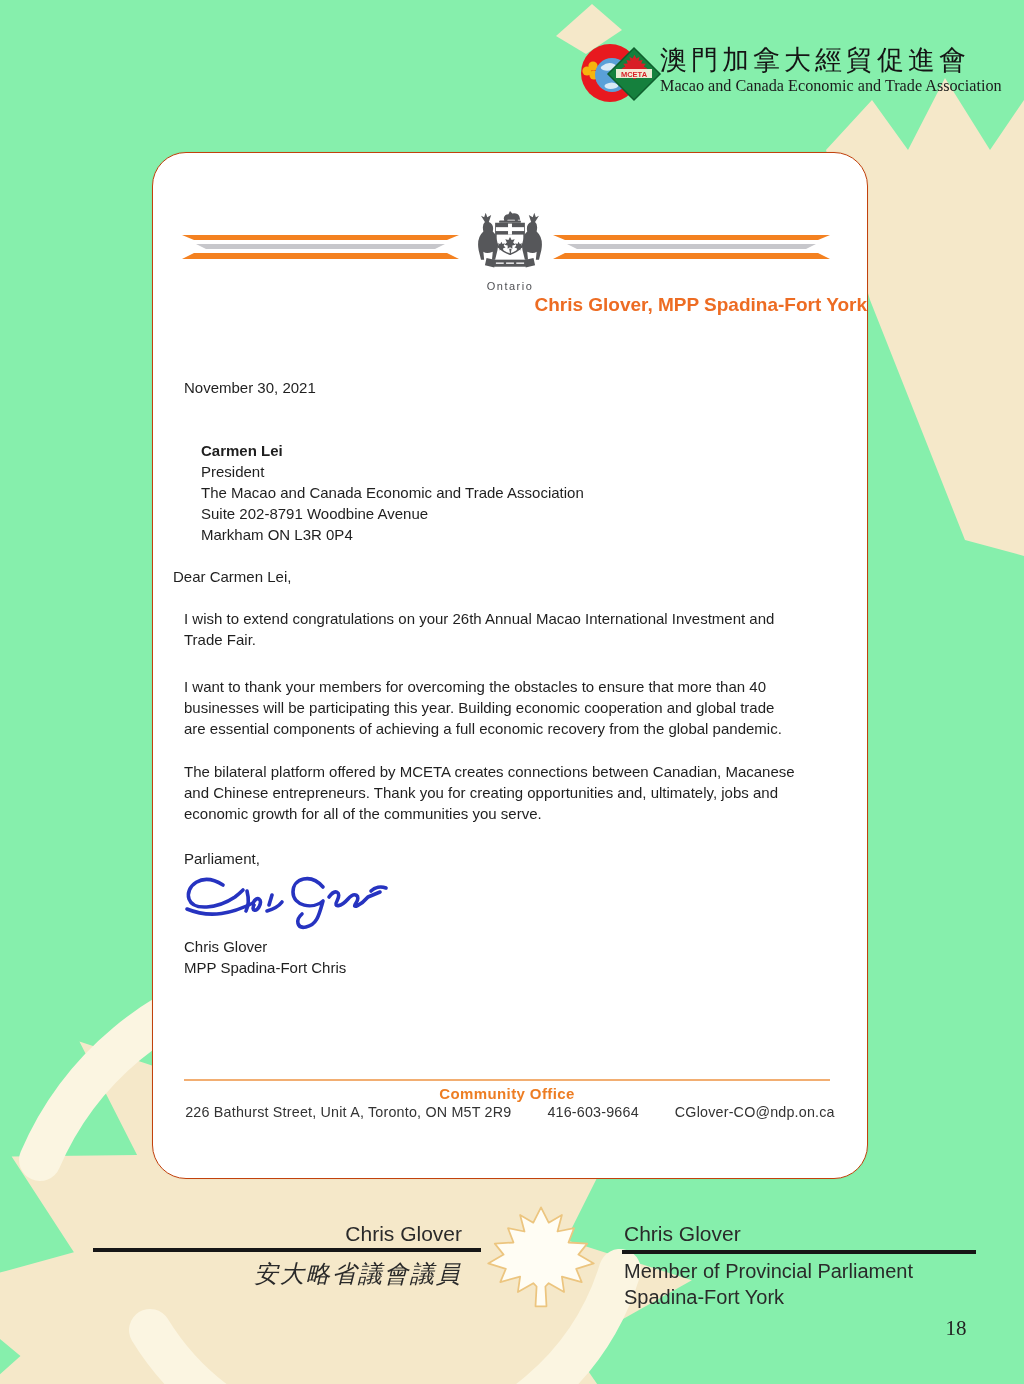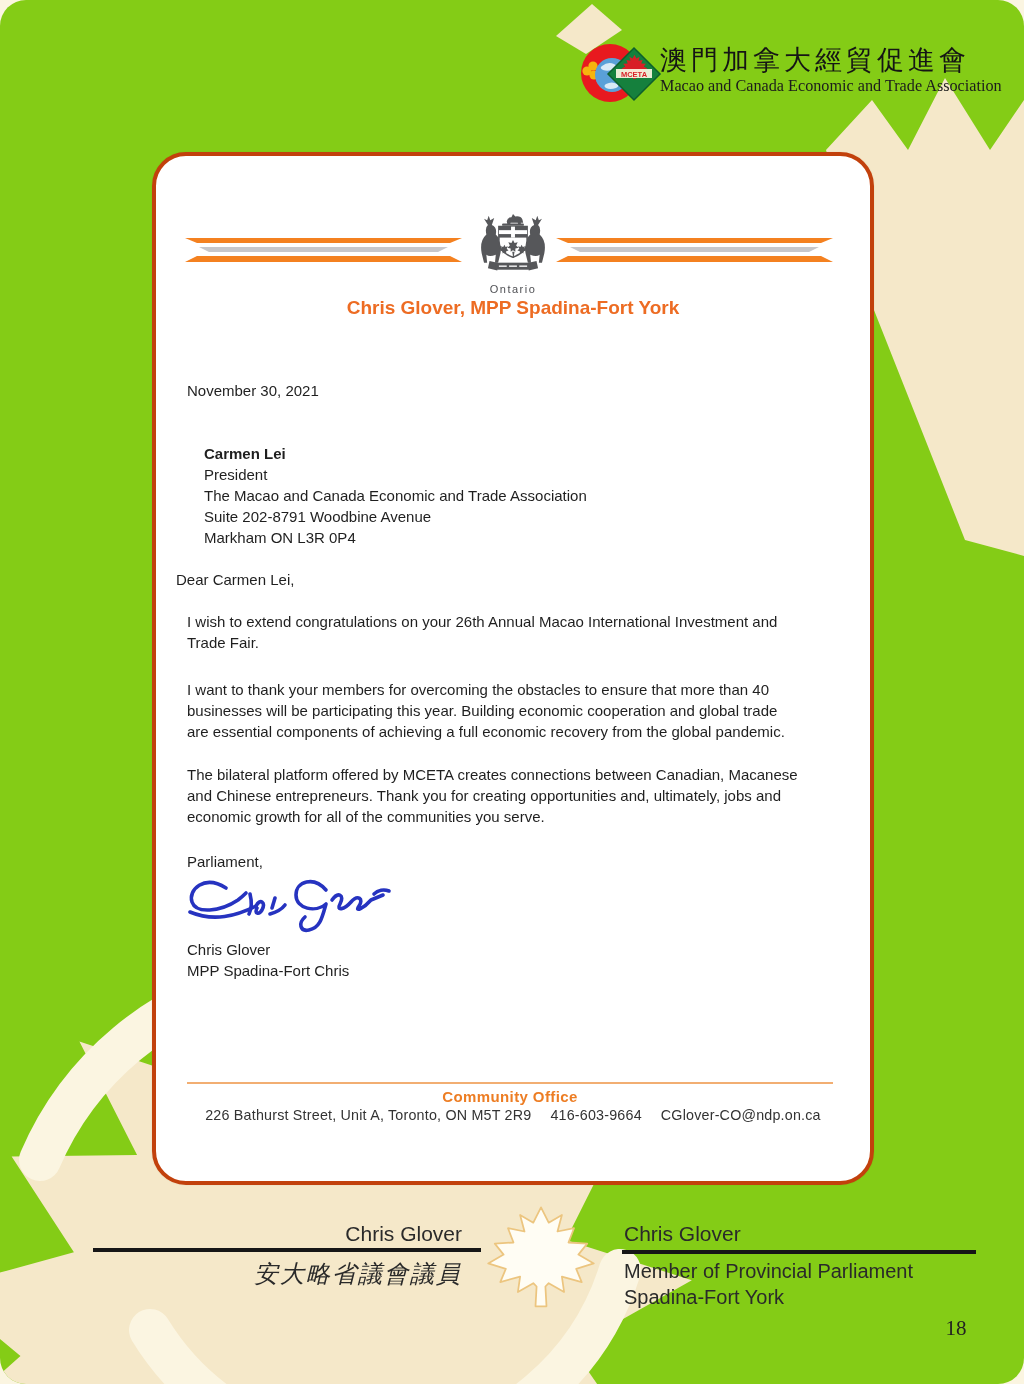--- a/index.html
+++ b/index.html
@@ -1,55 +1,55 @@
 <!DOCTYPE html>
 <html><head>
 <meta charset="utf-8">
 <style>
   html,body{margin:0;padding:0;}
   body{font-family:"Liberation Sans",sans-serif;background:#fbf5e1;}
-  #page{position:relative;width:1024px;height:1384px;background:#84cc16;overflow:hidden;border-radius:26px;}
+  #page{position:relative;width:1024px;height:1384px;background:#86efac;overflow:hidden;}
   #watermark{position:absolute;inset:0;z-index:0;}
   
   .assoc-logo{position:absolute;left:578px;top:36px;width:90px;height:74px;z-index:2;}
   .assoc-zh{position:absolute;left:660px;top:42px;width:330px;font-family:"Liberation Serif",serif;
             font-size:27px;letter-spacing:4px;color:#151515;white-space:nowrap;z-index:2;}
   .assoc-en{position:absolute;left:660px;top:77px;width:330px;font-family:"Liberation Serif",serif;
             font-size:16.2px;color:#1c1c1c;white-space:nowrap;z-index:2;text-align:center;}
   
   .card{position:absolute;left:152px;top:152px;width:714px;height:1025px;background:#ffffff;
-        border:4px solid #c2410c;border-radius:34px;z-index:1;box-shadow:0 0 0 1px rgba(0,0,0,0.02);}
+        border:1px solid #c2410c;border-radius:34px;z-index:1;box-shadow:0 0 0 1px rgba(0,0,0,0.02);}
   .rule-seg{position:absolute;height:24px;width:277px;}
   .rule-seg .bar-o1{position:absolute;top:0;left:0;right:0;height:5px;background:#f48120;
         clip-path:polygon(0 0,100% 0,calc(100% - 12px) 100%,12px 100%);}
   .rule-seg .bar-g{position:absolute;top:9px;left:0;right:0;height:5px;background:#c7c7cb;
         clip-path:polygon(14px 0,calc(100% - 14px) 0,calc(100% - 24px) 100%,24px 100%);}
   .rule-seg .bar-o2{position:absolute;top:18px;left:0;right:0;height:6px;background:#f48120;
         clip-path:polygon(12px 0,calc(100% - 12px) 0,100% 100%,0 100%);}
   .crest{position:absolute;left:310px;top:54px;width:94px;height:74px;}
   .crest-caption{position:absolute;left:310px;top:127px;width:94px;text-align:center;
         font-size:11px;letter-spacing:1.5px;color:#4f5054;}
-  .letterhead-title{position:absolute;left:0;top:141px;width:714px;text-align:center;
+  .letterhead-title{position:absolute;left:0;top:141px;width:714px;text-align:right;
         font-size:19px;font-weight:bold;color:#ed6c23;}
   .body-text{color:#1f1f1f;font-size:15px;line-height:21px;}
   .date{position:absolute;left:31px;top:224px;}
   .recipient{position:absolute;left:48px;top:287px;}
   .recipient .r-name{font-weight:bold;}
   .salutation{position:absolute;left:20px;top:413px;}
   .para{position:absolute;left:31px;width:665px;white-space:pre-line;}
   .p1{top:455px;} .p2{top:523px;} .p3{top:608px;}
   .closing{position:absolute;left:31px;top:695px;}
   .signature{position:absolute;left:26px;top:708px;width:220px;height:80px;}
   .signer-name{position:absolute;left:31px;top:783px;}
   .signer-title{position:absolute;left:31px;top:804px;}
   .foot-rule{position:absolute;left:31px;top:926px;width:646px;height:2px;background:#f2ae72;}
   .foot-heading{position:absolute;left:31px;top:932px;width:646px;text-align:center;
         font-size:15px;font-weight:bold;color:#ed7d23;letter-spacing:.4px;}
   .foot-line{position:absolute;left:0;top:951px;width:714px;display:flex;justify-content:center;
-        gap:19px;font-size:14.3px;color:#333;letter-spacing:.2px;}
+        gap:36px;font-size:14.3px;color:#333;letter-spacing:.2px;}
   
   .bb-name{position:absolute;font-size:21px;color:#2a2a2a;z-index:2;}
   .bb-name-left{left:200px;top:1222px;width:262px;text-align:right;}
   .bb-name-right{left:624px;top:1222px;}
   .bb-line{position:absolute;height:4px;background:#161616;z-index:2;}
   .bb-line-left{left:93px;top:1248px;width:388px;}
   .bb-line-right{left:622px;top:1250px;width:354px;}
   .bb-zh{position:absolute;left:200px;top:1258px;width:262px;text-align:right;font-size:24px;
         color:#2a2a2a;letter-spacing:2px;z-index:2;font-style:italic;}
   .bb-title{position:absolute;left:624px;font-size:20px;color:#2a2a2a;z-index:2;}

